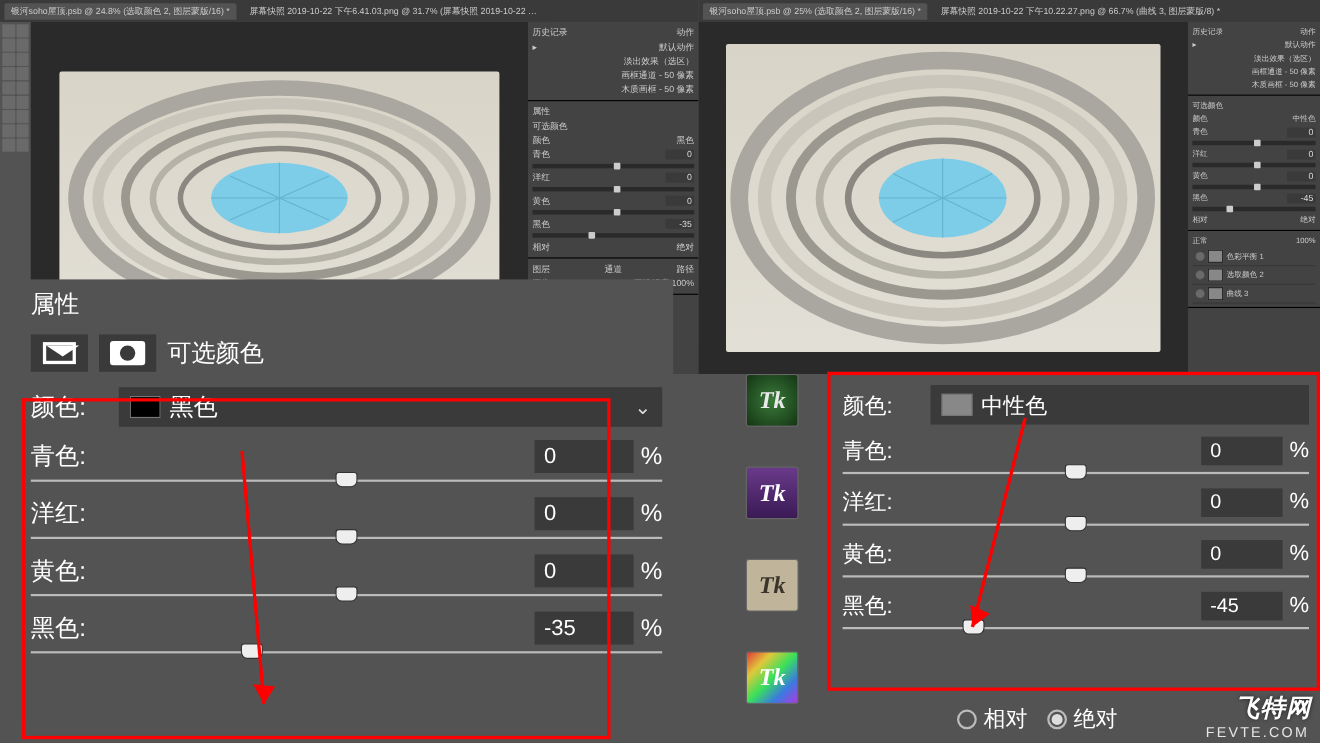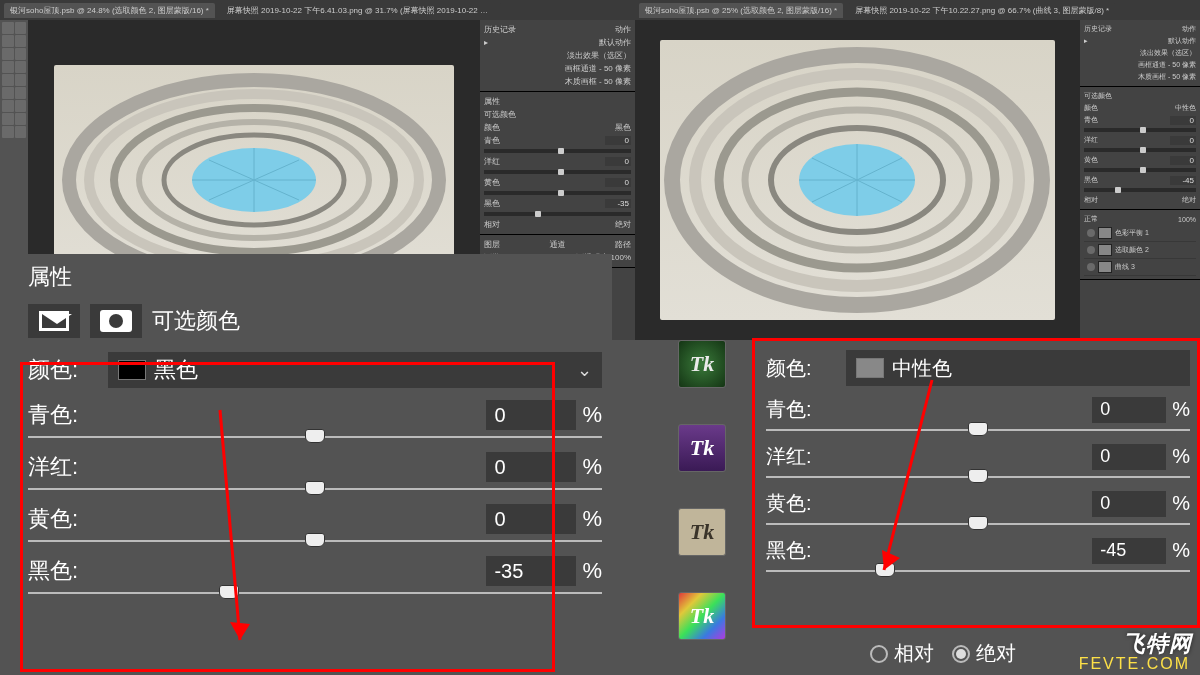--- a/index.html
+++ b/index.html
@@ -178,21 +178,21 @@
   .radio { display:flex; align-items:center; gap:6px; font-size:20px; color:#fff;}
   .radio-dot { width:18px; height:18px; border-radius:50%; border:2px solid #bbb; display:flex; align-items:center; justify-content:center;}
   .radio-dot.on::after { content:""; width:10px; height:10px; border-radius:50%; background:#ddd;}
 
   .watermark {
     position:absolute; right:8px; bottom:16px;
     color:#fff; font-size:22px; font-weight:bold; font-style:italic;
     z-index:50; letter-spacing:1px;
     text-shadow:0 0 4px rgba(0,0,0,.6);
   }
-  .watermark-sub { position:absolute; right:10px; bottom:2px; font-size:16px; color:#fde047; z-index:50; letter-spacing:2px;}
+  .watermark-sub { position:absolute; right:10px; bottom:2px; font-size:13px; color:#e5e5e5; z-index:50; letter-spacing:2px;}
 
   .top-menu { position:absolute; top:2px; font-size:8px; color:#ccc; display:flex; gap:10px; padding:0 6px;}
   .top-menu.left { left:0;}
   .top-menu.right { left:640px;}
 </style>
 </head>
 <body>
 
 <div class="top-menu left">
   <span>自动选择</span>

